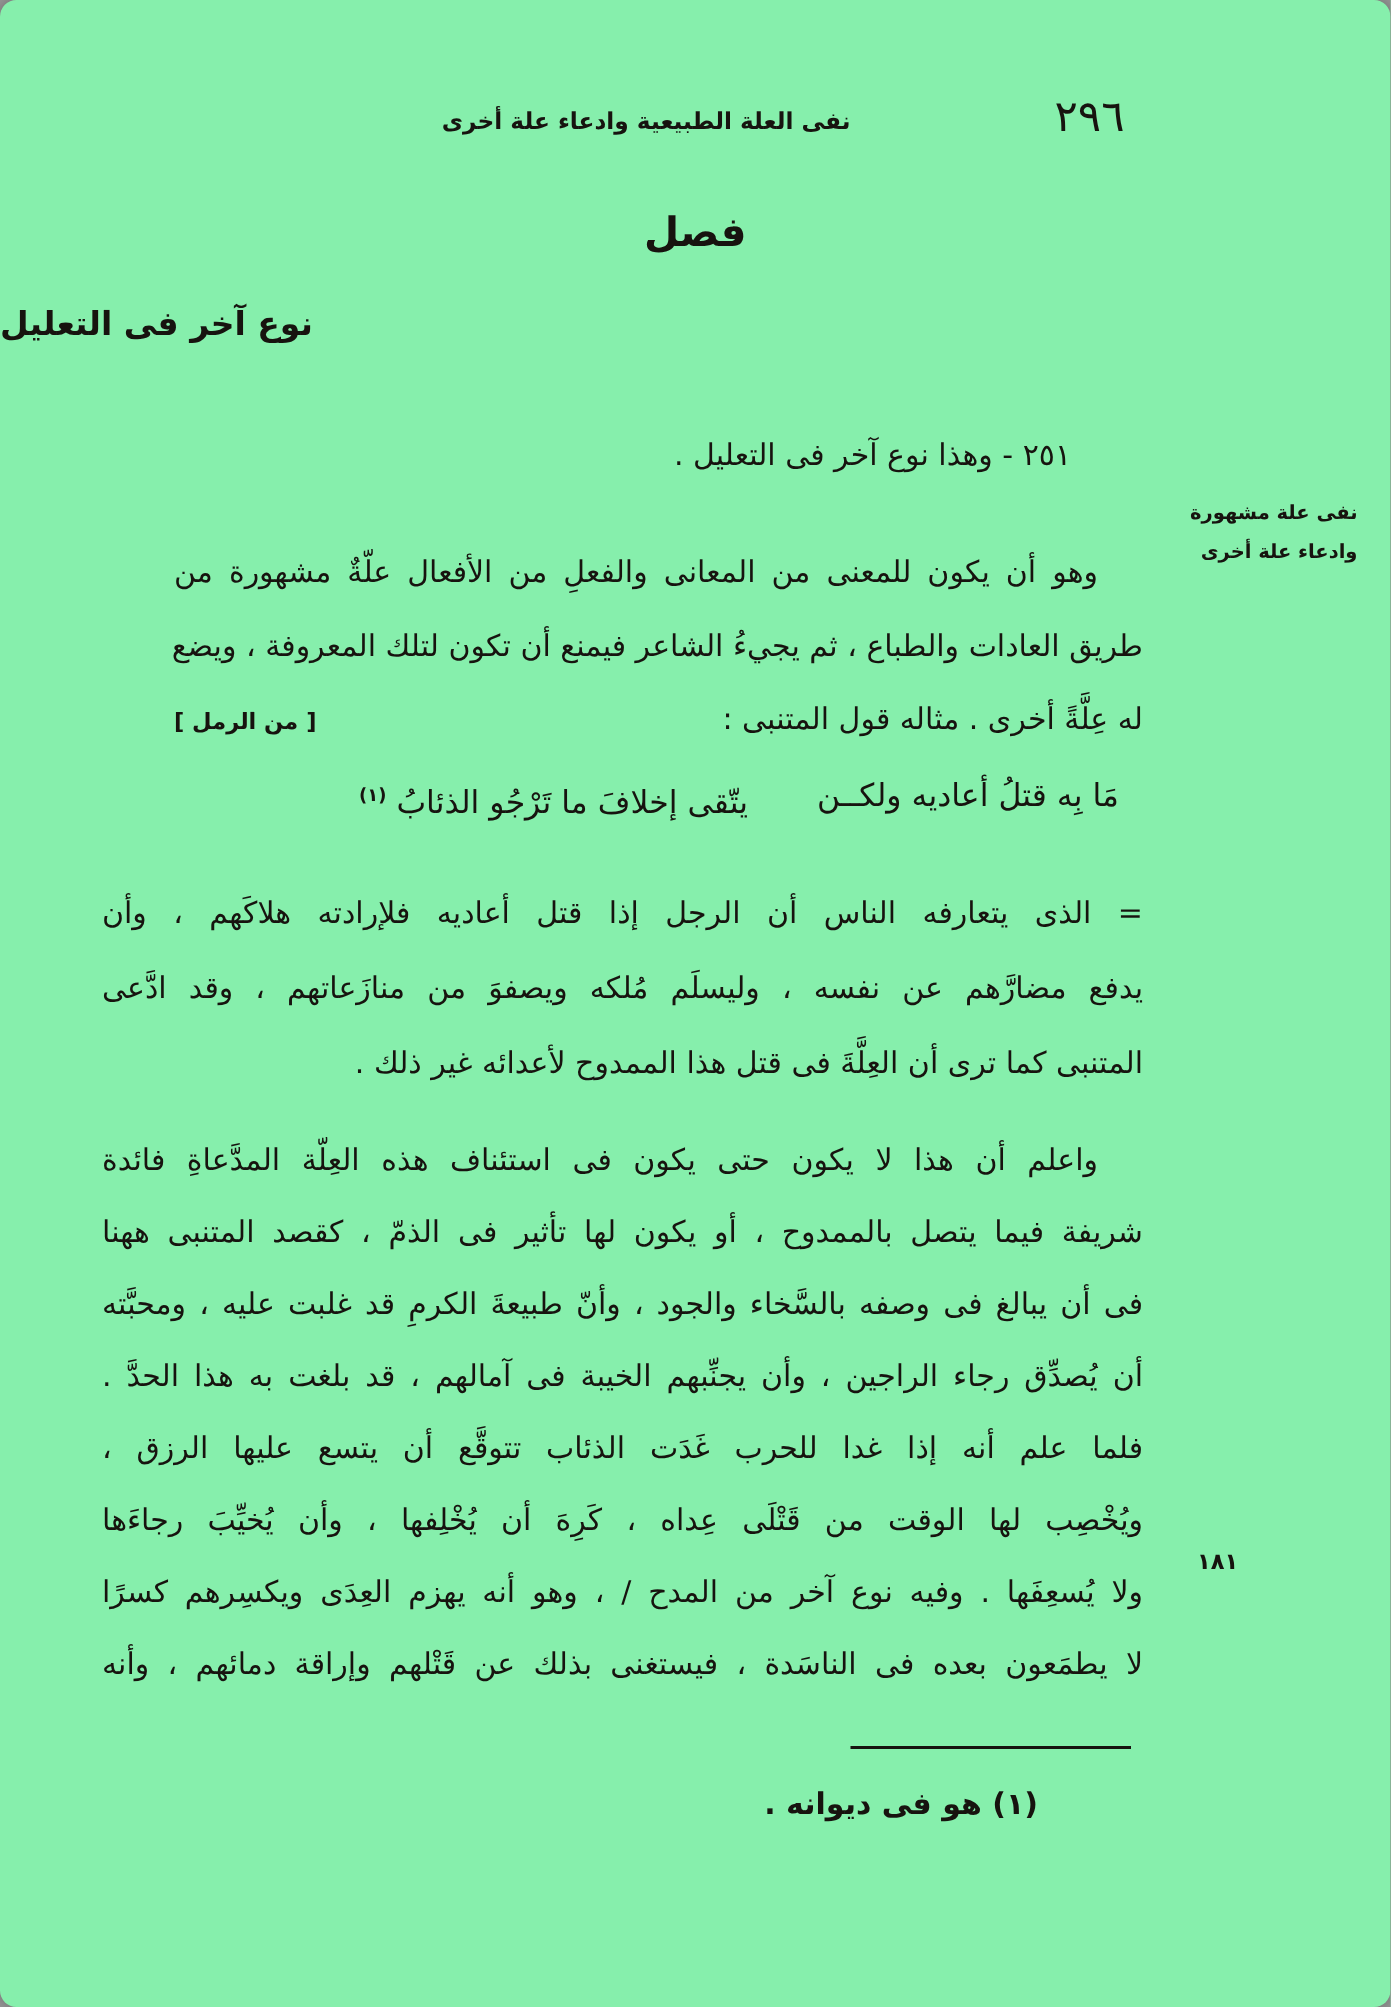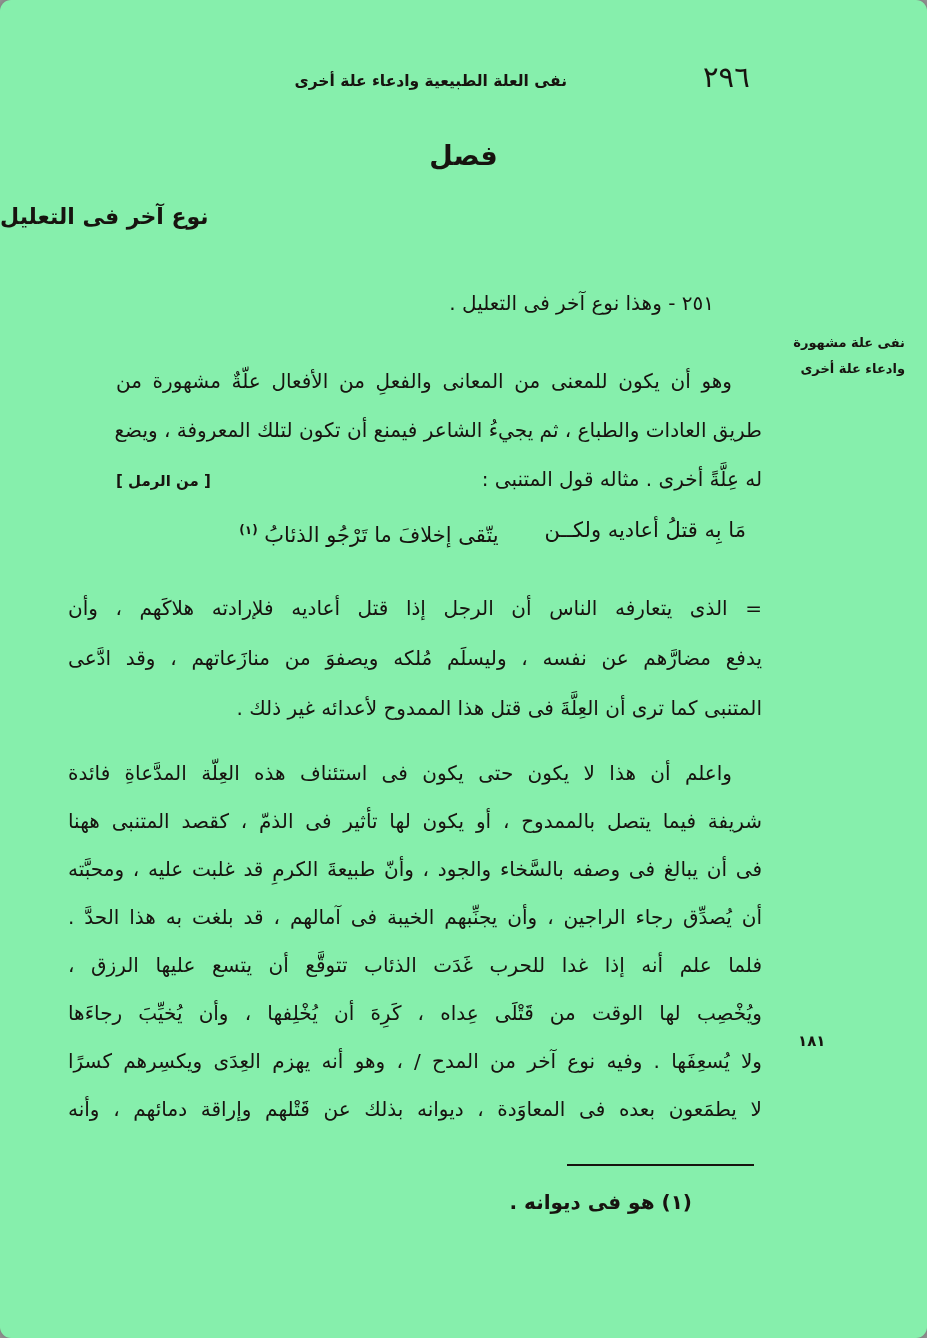--- a/index.html
+++ b/index.html
@@ -140,21 +140,21 @@
     </div>
 
     <div class="para-comment">
       <div class="line indent">واعلم أن هذا لا يكون حتى يكون فى استئناف هذه العِلّة المدَّعاةِ فائدة</div>
       <div class="line">شريفة فيما يتصل بالممدوح ، أو يكون لها تأثير فى الذمّ ، كقصد المتنبى ههنا</div>
       <div class="line">فى أن يبالغ فى وصفه بالسَّخاء والجود ، وأنّ طبيعةَ الكرمِ قد غلبت عليه ، ومحبَّته</div>
       <div class="line">أن يُصدِّق رجاء الراجين ، وأن يجنِّبهم الخيبة فى آمالهم ، قد بلغت به هذا الحدَّ .</div>
       <div class="line">فلما علم أنه إذا غدا للحرب غَدَت الذئاب تتوقَّع أن يتسع عليها الرزق ،</div>
       <div class="line">ويُخْصِب لها الوقت من قَتْلَى عِداه ، كَرِهَ أن يُخْلِفها ، وأن يُخيِّبَ رجاءَها</div>
       <div class="line">ولا يُسعِفَها . وفيه نوع آخر من المدح / ، وهو أنه يهزم العِدَى ويكسِرهم كسرًا</div>
-      <div class="line">لا يطمَعون بعده فى المعاوَدة ، ديوانه بذلك عن قَتْلهم وإراقة دمائهم ، وأنه</div>
+      <div class="line">لا يطمَعون بعده فى الناسَدة ، فيستغنى بذلك عن قَتْلهم وإراقة دمائهم ، وأنه</div>
     </div>
 
   </div>
 
   <div class="footnote-rule"></div>
   <div class="footnote">(١) هو فى ديوانه .</div>
 
 </div>
 
 </body></html>

